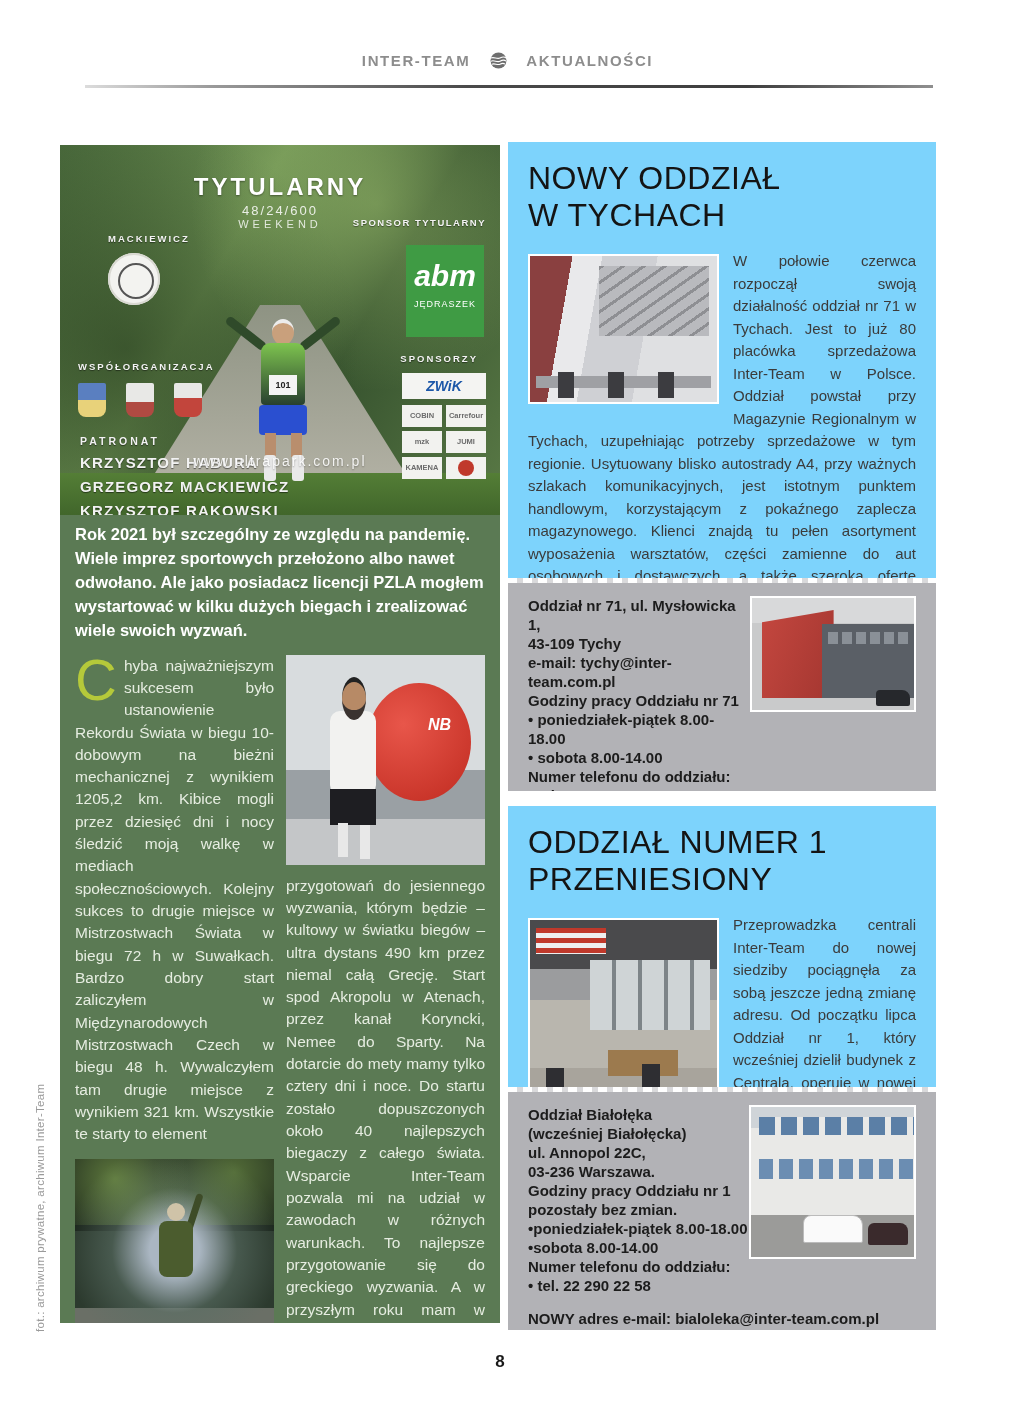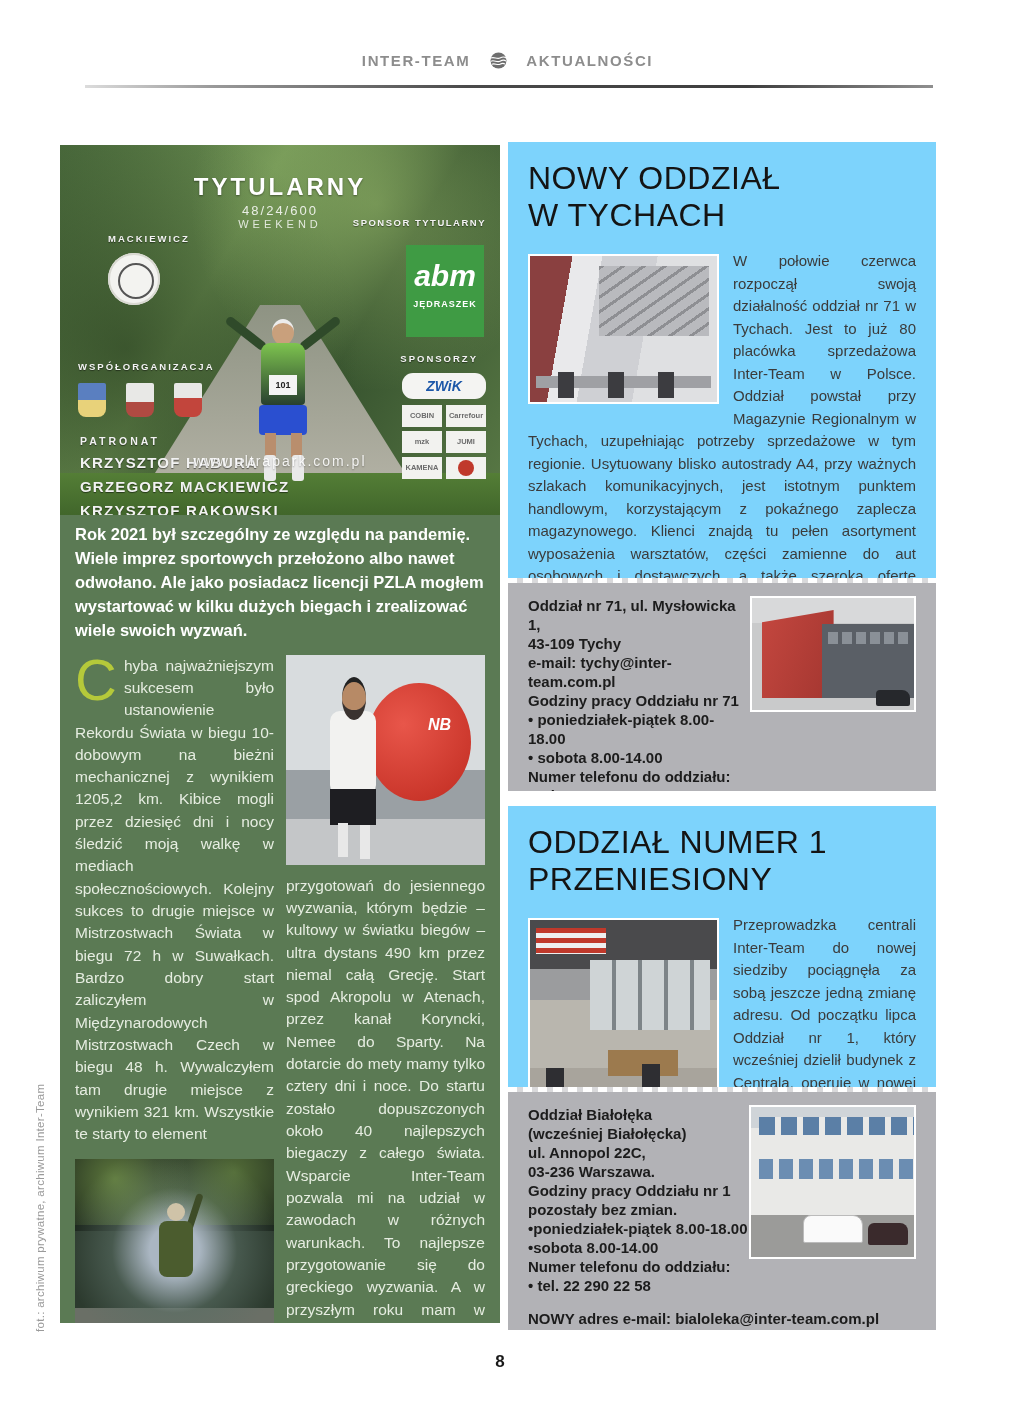--- a/index.html
+++ b/index.html
@@ -52,24 +52,24 @@
   .b-crest.c1{background:linear-gradient(#5a7fc0 50%,#e8d27a 50%);}
   .b-crest.c2{background:linear-gradient(#e8e8e6 55%,#b04a42 55%);}
   .b-crest.c3{background:linear-gradient(#e8e8e6 45%,#c2453c 45%);}
   .b-patronat{position:absolute;left:20px;top:290px;color:#f2f2f2;
       text-shadow:0 1px 1px rgba(0,0,0,.5);}
   .b-patronat .p-lab{font-size:10.5px;font-weight:bold;letter-spacing:3px;margin-bottom:5px;}
   .b-patronat .p-name{font-size:15px;font-weight:bold;letter-spacing:1.2px;margin-top:7px;}
   .b-abm{position:absolute;right:16px;top:100px;width:78px;height:92px;background:#3f9b44;
       border-radius:0;text-align:center;color:#fff;}
   .b-abm .abm-big{font-size:30px;font-weight:bold;font-style:italic;margin-top:14px;}
-  .b-abm .abm-sub{font-size:9px;font-weight:bold;letter-spacing:1px;margin-top:6px;}
+  .b-abm .abm-sub{font-size:9px;font-weight:normal;letter-spacing:1px;margin-top:6px;}
   .b-zwik{position:absolute;right:14px;top:228px;width:84px;height:26px;background:#f4f4f2;
       color:#1c57a8;font-weight:bold;font-size:14px;text-align:center;line-height:26px;
-      font-style:italic;border-radius:11px;}
+      font-style:italic;}
   .b-tiles{position:absolute;right:14px;top:260px;width:84px;display:flex;flex-wrap:wrap;gap:4px;}
   .b-tile{width:40px;height:22px;background:#f2f2ef;color:#6b6b6b;font-size:7.5px;
       font-weight:bold;text-align:center;line-height:22px;overflow:hidden;}
   .b-dot{width:40px;height:22px;background:#f2f2ef;position:relative;}
   .b-dot:after{content:"";position:absolute;left:12px;top:3px;width:16px;height:16px;
       border-radius:50%;background:#c0392b;}
   .b-url{position:absolute;left:0;bottom:46px;width:100%;text-align:center;color:#ffffff;
       opacity:.85;font-size:14px;letter-spacing:2px;text-shadow:0 1px 2px rgba(0,0,0,.4);margin-top:36px;}
   .runner{position:absolute;left:178px;top:168px;width:90px;height:172px;}
   .runner div{position:absolute;}

